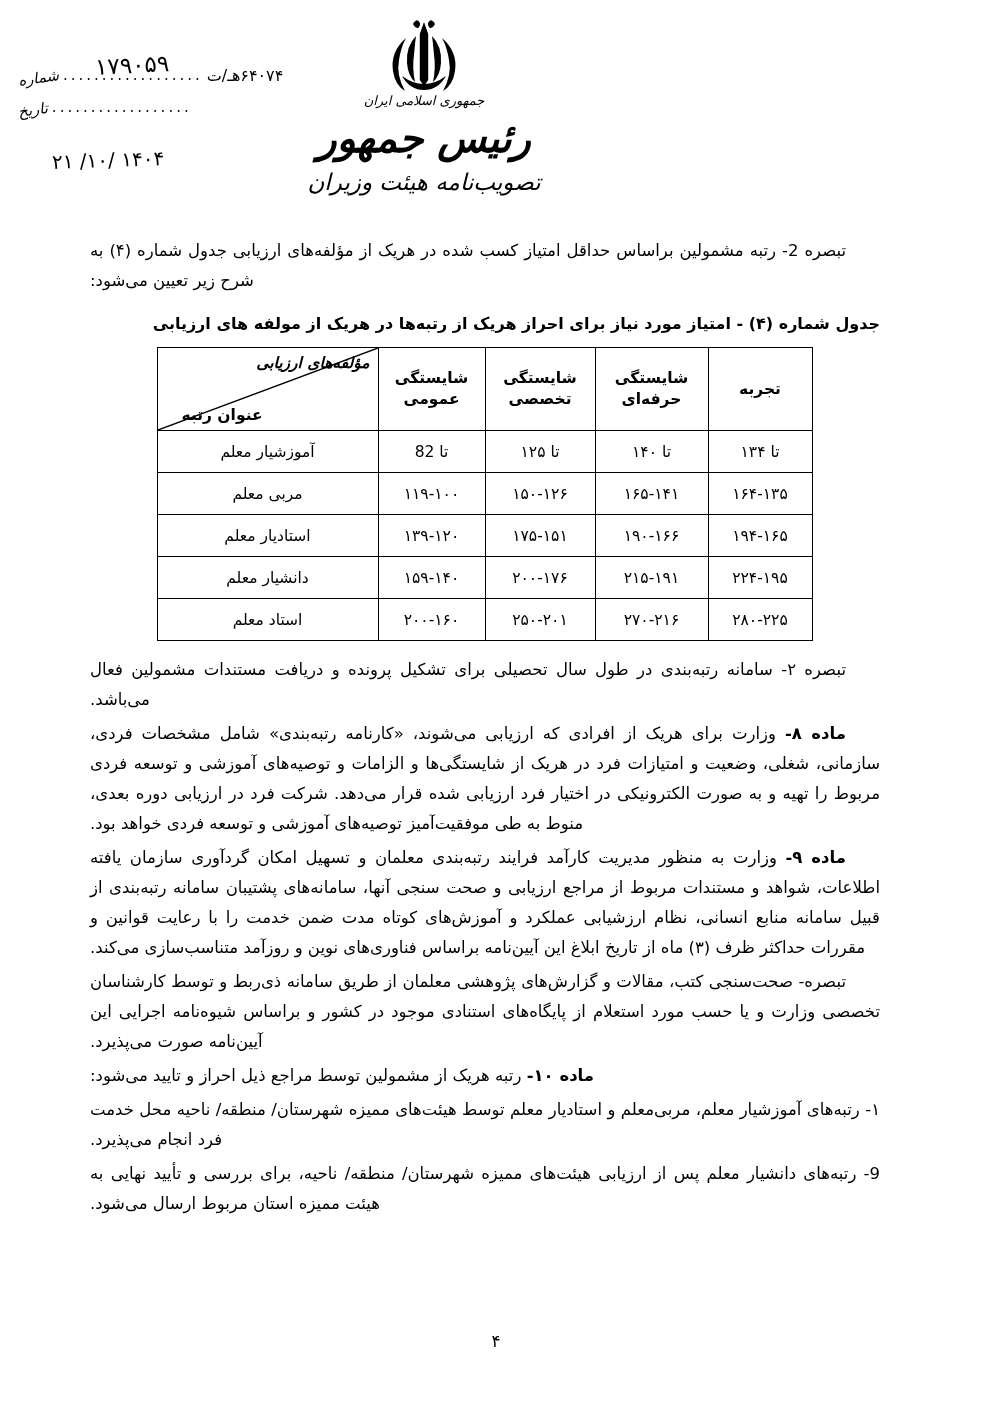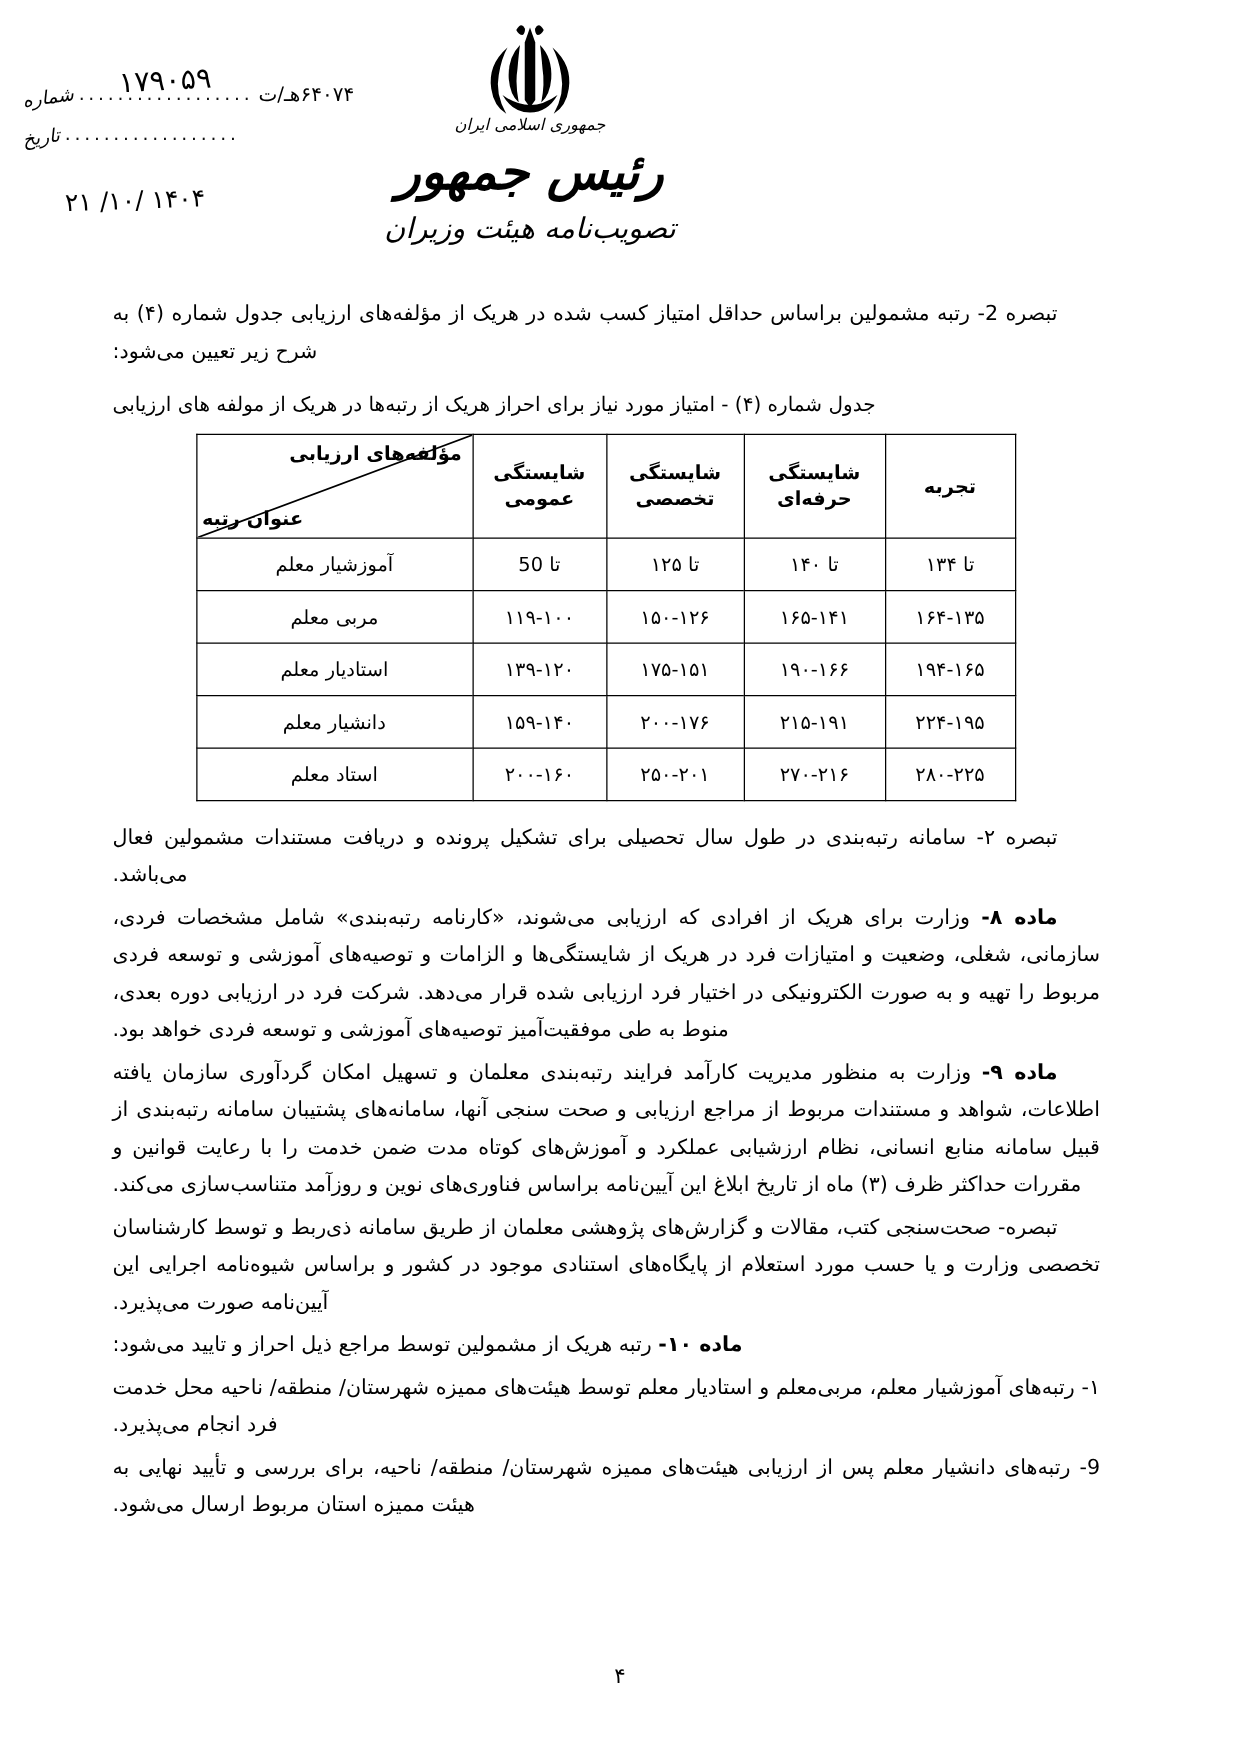--- a/index.html
+++ b/index.html
@@ -144,22 +144,22 @@
   p.para .lead {
     font-weight: 700;
   }
   .gap-md { height: 14px; }
 
   
   .table-caption {
     margin: 0;
     padding: 0;
     font-size: 16px;
-    font-weight: 400;
-    text-align: left;
+    font-weight: 700;
+    text-align: right;
     direction: rtl;
   }
 
   .tbl-wrap {
     margin: 14px auto 0 auto;
     width: 655px;
   }
   table.ranks {
     border-collapse: collapse;
     width: 655px;
@@ -201,25 +201,26 @@
     inset: 0;
     width: 100%;
     height: 100%;
   }
   th.split .lbl-comp {
     position: absolute;
     top: 5px;
     right: 8px;
     font-size: 15.5px;
     font-weight: 700;
+    font-style: italic;
   }
   th.split .lbl-rank {
     position: absolute;
     bottom: 4px;
-    left: 4px;
+    left: 24px;
     font-size: 15.5px;
     font-weight: 700;
   }
 
   .col-exp   { width: 104px; }
   .col-prof  { width: 113px; }
   .col-spec  { width: 110px; }
   .col-gen   { width: 107px; }
   .col-title { width: 221px; }
 
@@ -312,21 +313,21 @@
               <span class="lbl-comp">مؤلفه‌های ارزیابی</span>
               <span class="lbl-rank">عنوان رتبه</span>
             </th>
           </tr>
         </thead>
         <tbody>
           <tr>
             <td>تا ۱۳۴</td>
             <td>تا ۱۴۰</td>
             <td>تا ۱۲۵</td>
-            <td>تا 50</td>
+            <td>تا 82</td>
             <td class="rank-name">آموزشیار معلم</td>
           </tr>
           <tr>
             <td>۱۶۴-۱۳۵</td>
             <td>۱۶۵-۱۴۱</td>
             <td>۱۵۰-۱۲۶</td>
             <td>۱۱۹-۱۰۰</td>
             <td class="rank-name">مربی معلم</td>
           </tr>
           <tr>

